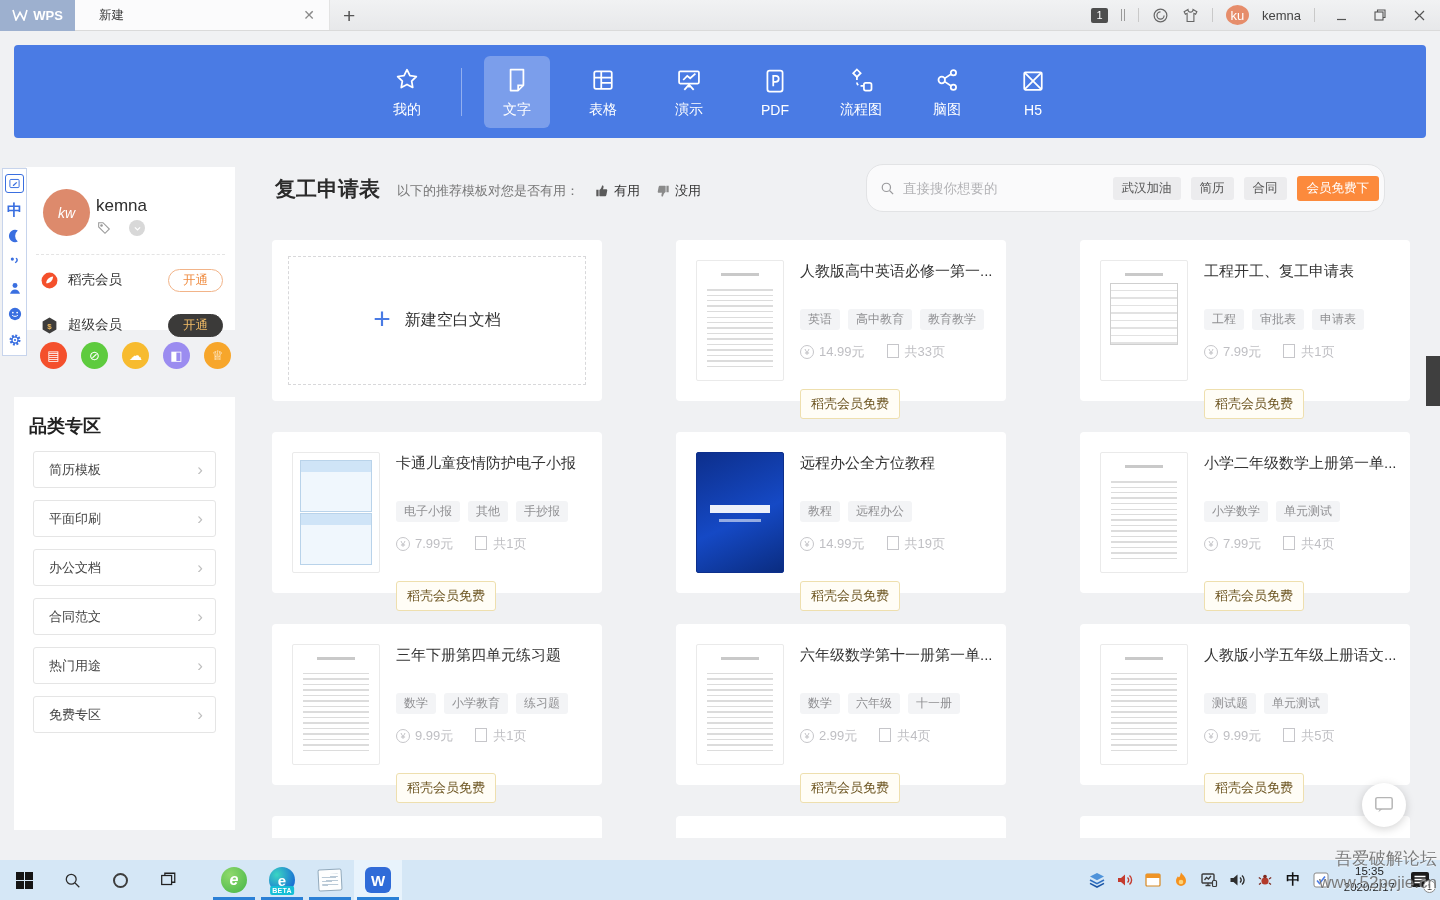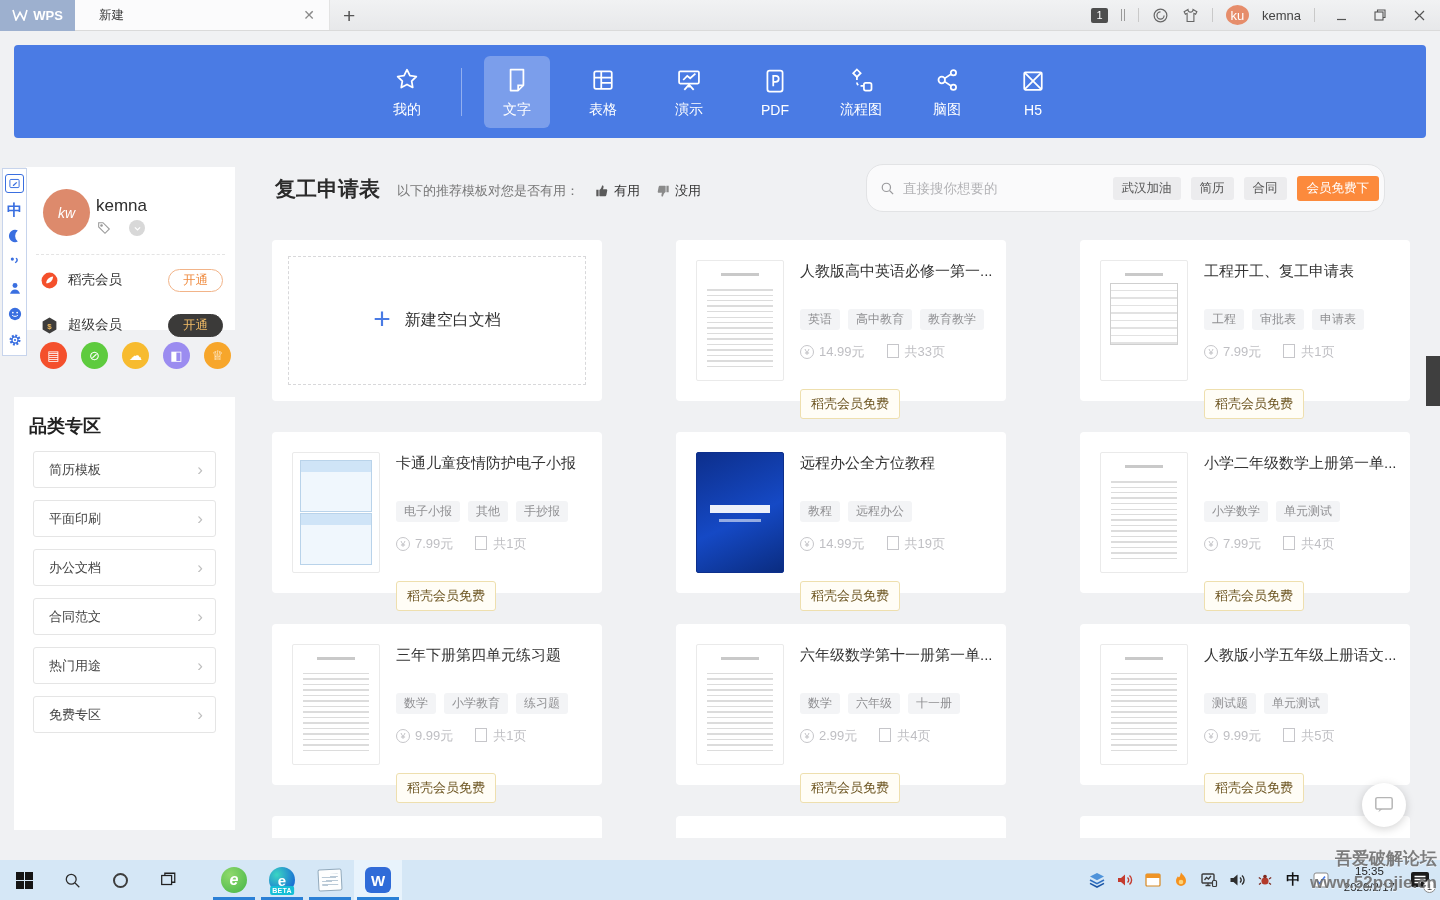--- a/index.html
+++ b/index.html
@@ -125,21 +125,21 @@
   .beta-chip{position:absolute;bottom:-2px;left:50%;transform:translateX(-50%);background:#14bfd6;color:#fff;font-size:7px;font-weight:bold;padding:0 2px;border-radius:2px;line-height:9px;letter-spacing:.3px}
   .ic-notepad{width:24px;height:22px;background:#fdfefe;border:1px solid #93aabc;border-radius:2px;position:relative;transform:rotate(-3deg)}
   .ic-notepad::before{content:"";position:absolute;left:3px;right:3px;top:4px;height:12px;background:repeating-linear-gradient(#fdfefe 0 2.5px,#b9c9d6 2.5px 3.8px)}
   .ic-wps{width:26px;height:26px;background:#2f6bd8;border-radius:6px;color:#fff;font-weight:bold;font-size:15px;display:flex;align-items:center;justify-content:center}
   .tb-tray{margin-left:auto;display:flex;align-items:center;gap:9px;padding-right:6px;height:40px}
   .tray-ic{width:19px;height:19px;display:flex;align-items:center;justify-content:center;cursor:pointer}
   .tray-ic svg{width:18px;height:18px;display:block}
   .clock{font-size:11.5px;color:#1f1f1f;text-align:center;line-height:1.35;margin:12px 4px;cursor:pointer}
   .notif{position:relative;width:24px;height:22px;display:flex;align-items:center;justify-content:center;cursor:pointer;margin-right:2px}
   .notif-badge{position:absolute;right:-4px;bottom:-2px;width:13px;height:13px;border-radius:50%;background:#fff;border:1px solid #8a8a8a;color:#333;font-size:9px;display:flex;align-items:center;justify-content:center}
-  .watermark{position:absolute;right:3px;bottom:4px;z-index:30;text-align:right;font-size:17px;font-weight:bold;color:rgba(96,96,96,.82);text-shadow:0 1px 0 rgba(255,255,255,.55);line-height:1.45;pointer-events:none}
+  .watermark{position:absolute;right:3px;bottom:4px;z-index:30;text-align:right;font-size:17px;font-weight:normal;color:rgba(96,96,96,.82);text-shadow:0 1px 0 rgba(255,255,255,.55);line-height:1.45;pointer-events:none}
 </style>
 </head>
 <body>
 
 <div class="screen">
 
   <div class="titlebar">
     <div class="wps-logo-tab">
       <svg width="16" height="12" viewBox="0 0 16 12">
           <path d="M1 1l3 10 4-7.5L12 11l3-10" stroke="#fff" fill="none" stroke-width="1.6"></path>

